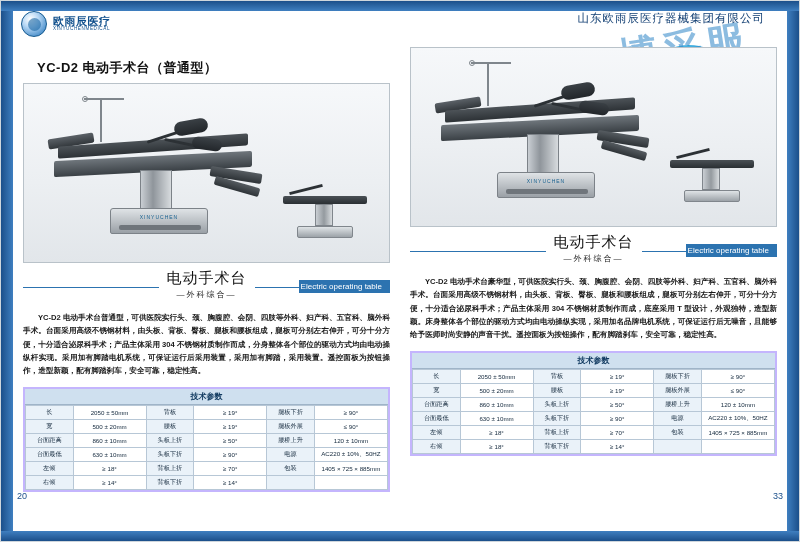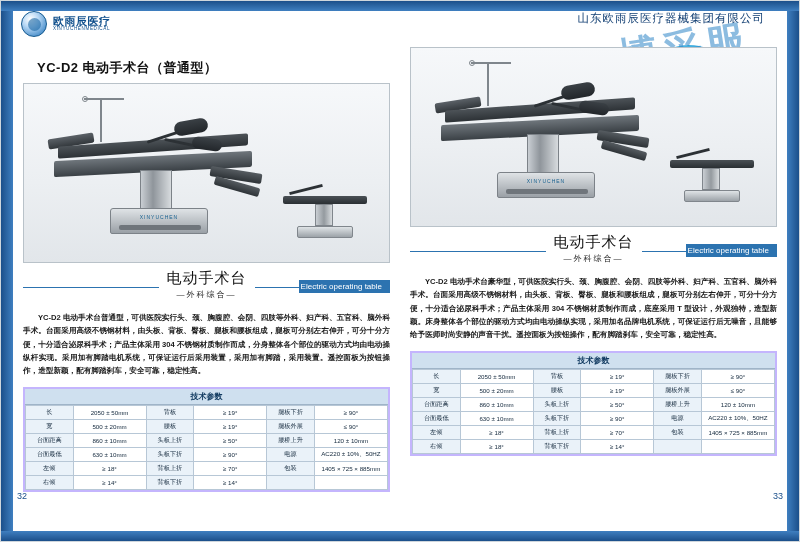--- a/index.html
+++ b/index.html
@@ -332,21 +332,21 @@
                   <td class="v">≥ 14°</td>
                   <td class="k">背板下折</td>
                   <td class="v">≥ 14°</td>
                   <td class="k"></td>
                   <td class="v"></td>
                 </tr>
               </tbody>
           </table>
         </div>
 
-        <div class="pagenum left">32</div>
+        <div class="pagenum left">20</div>
       </div>
 
       <div class="col">
 
         <div class="photo">
           <div class="tbl pole"></div>
           <div class="tbl pole-arm"></div>
           <div class="tbl pole-hook"></div>
           <div class="tbl tbl-head"></div>
           <div class="tbl tbl-top"></div>

